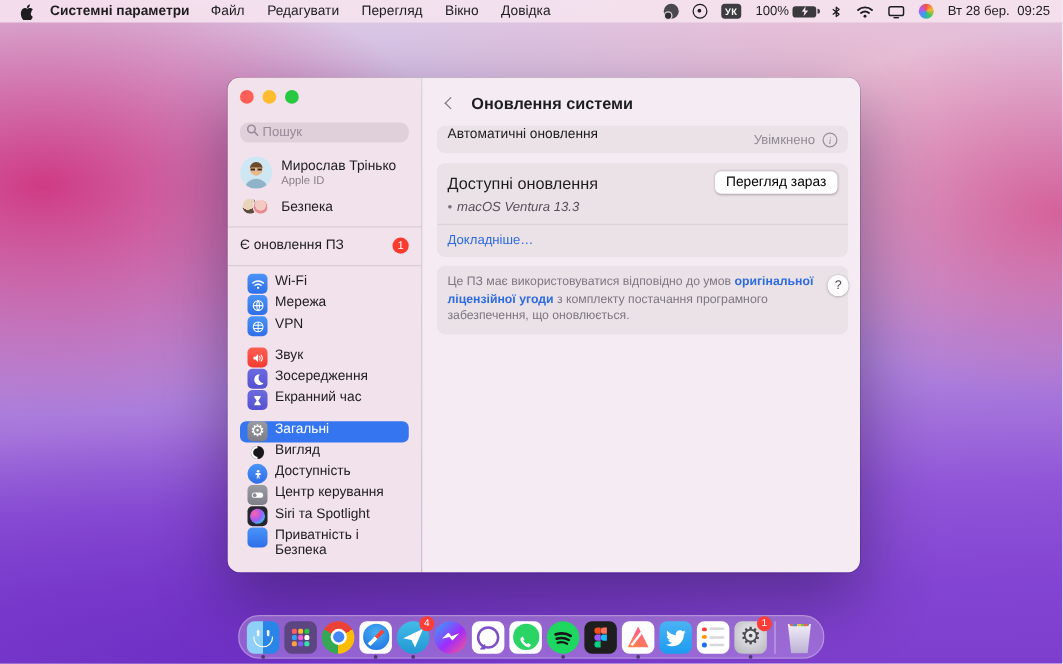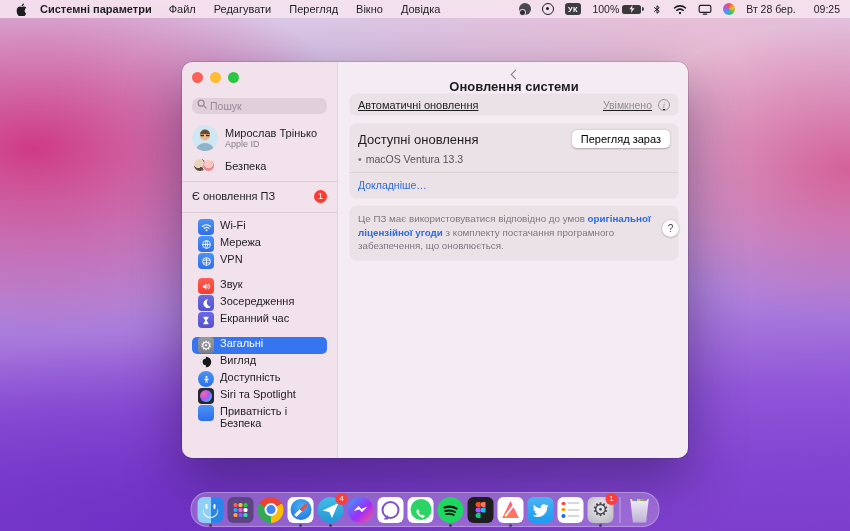--- a/index.html
+++ b/index.html
@@ -31,21 +31,21 @@
   .st-circle::after{ content:""; position:absolute; left:0px; bottom:-1px; width:5px; height:5px; border-radius:50%; background:#2d2c31; border:1px solid rgba(246,228,239,.9); }
   .st-play{ width:12px; height:12px; border-radius:50%; border:1.3px solid #1d1d1f; position:relative; }
   .st-play::after{ content:""; position:absolute; left:3.2px; top:3.2px; width:3.2px; height:3.2px; border-radius:50%; background:#1d1d1f; }
   .lang-badge{ background:#3d3c40; color:#fff; font-size:7.5px; font-weight:bold; border-radius:3px; padding:1.5px 3.5px; letter-spacing:.3px; }
   .batt{ display:flex; align-items:center; gap:3px; }
   .batt-body{ position:relative; width:19px; height:9px; border-radius:2.5px; background:#3a3a3c; }
   .batt-body::after{ content:""; position:absolute; right:-3px; top:2.5px; width:2px; height:4px; border-radius:0 2px 2px 0; background:#3a3a3c; }
   .bolt{ position:absolute; left:6px; top:0.5px; width:8px; height:8px; }
   .colorwheel{ width:12px; height:12px; border-radius:50%;
     background:conic-gradient(#f5514d,#f7b42c,#3bc85a,#35a0f4,#b05cf0,#f5514d); }
-  .mb-clock{ display:flex; gap:18px; font-size:10.5px; }
+  .mb-clock{ display:flex; gap:6px; font-size:10.5px; }
 
   
   .win{
     position:absolute; left:182px; top:62px; width:506px; height:396px;
     border-radius:10px; overflow:hidden; display:flex;
     box-shadow:0 22px 55px rgba(30,10,60,.45), 0 0 0 .5px rgba(0,0,0,.25);
   }
   .sidebar{ width:155px; background:#f1e2ec; padding:0 10px; flex:none; }
   .lights{ display:flex; gap:7px; margin-top:10px; }
   .light{ width:11px; height:11px; border-radius:50%; }
@@ -90,40 +90,40 @@
   .ic.gray{ background:linear-gradient(180deg,#9a9aa2,#7e7e88); }
   .ic.none{ background:transparent; }
   .ic.round{ border-radius:50%; }
   .gearchar{ font-size:13px; line-height:1; color:#fff; font-family:"DejaVu Sans",sans-serif; }
   .siri-orb{ width:12px; height:12px; border-radius:50%;
     background:radial-gradient(circle at 32% 32%,#ff63a5,#a25bf7 48%,#2ec3f2 78%,#1767e2); }
   .ic.siri-bg{ background:#26262e; }
 
   
   .content{ flex:1; background:#f4ecf2; border-left:1px solid rgba(0,0,0,.09); position:relative; padding:0 10px 0 12px; }
-  .c-header{ display:flex; align-items:center; height:24px; margin-top:8px;flex-direction:column; }
+  .c-header{ display:flex; align-items:center; gap:9px; height:24px; margin-top:8px; }
   .backbtn{ width:18px; height:18px; display:flex; align-items:center; justify-content:center; }
   .chev{ width:7px; height:7px; border-left:1.8px solid #7e7886; border-bottom:1.8px solid #7e7886; transform:rotate(45deg); margin-left:3px; }
   .c-title{ font-size:13px; font-weight:bold; }
 
   .card{ background:#ebe2e8; border-radius:6px; box-shadow:0 0 0 .5px rgba(0,0,0,.04); }
-  .card1{ margin-top:0; height:21px; display:flex; align-items:center; padding:0 8px;text-decoration:underline; }
+  .card1{ margin-top:7px; height:21px; display:flex; padding:0 8px; }
   .c1-label{ font-size:11px; }
   .c1-right{ margin-left:auto; display:flex; align-items:center; gap:6px; }
   .c1-value{ font-size:10.5px; color:#908a92; }
   .info-i{ width:12px; height:12px; border-radius:50%; border:1.1px solid #97919a; color:#97919a;
     font-size:8.5px; font-family:"Liberation Serif","DejaVu Serif",serif; font-style:italic;
     display:flex; align-items:center; justify-content:center; }
 
   .card2{ margin-top:9px; padding:6px 8px 0; }
   .c2-top{ display:flex; align-items:flex-start; }
   .c2-label{ font-size:13px; padding-top:2px; }
   .update-btn{ margin-left:auto; background:#fff; border:none; border-radius:5px; padding:3px 9px;
     font-size:11px; font-family:inherit; box-shadow:0 .5px 2px rgba(0,0,0,.28); }
-  .c2-list{ list-style:none; margin-top:5px; }
+  .c2-list{ list-style:none; margin-top:5px;font-style:italic; }
   .c2-list li{ font-size:10.5px; color:#55505a; }
   .c2-list li::before{ content:"•"; margin-right:4px; color:#78727c; }
   .c2-divider{ height:1px; background:rgba(0,0,0,.07); margin:7px -8px 0; }
   .c2-link{ display:block; font-size:10.5px; color:#2d6bdf; padding:6px 0 7px; text-decoration:none; }
 
   .card3{ margin-top:8px; padding:6px 8px 7px; font-size:9.8px; line-height:1.38; color:#7c7680; }
   .card3 a{ color:#2d6bdf; font-weight:bold; text-decoration:none; }
 
   .helpbtn{ position:absolute; right:9px; top:158px; width:17px; height:17px; border-radius:50%;
     background:#fdfbfc; box-shadow:0 .5px 2px rgba(0,0,0,.3), 0 0 0 .5px rgba(0,0,0,.06);
@@ -362,20 +362,29 @@
           <div class="row">
             <span class="ic blue round">
               <svg width="11" height="11" viewBox="0 0 24 24" fill="#fff">
                   <circle cx="12" cy="6.5" r="2.3"></circle>
                   <path d="M12 9.8c-3 0-5.2.9-5.2 1.9 0 .9 1.7 1.4 3.6 1.6l-1 5.6c-.1.9 1.2 1.1 1.4.2l1-3.8h.4l1 3.8c.2.9 1.5.7 1.4-.2l-1-5.6c1.9-.2 3.6-.7 3.6-1.6 0-1-2.2-1.9-5.2-1.9z"></path>
                 </svg>
             </span>
             <span>Доступність</span>
           </div>
           <div class="row">
+            <span class="ic gray">
+              <svg width="12" height="12" viewBox="0 0 24 24">
+                  <rect x="3" y="8" width="18" height="8.5" rx="4.25" fill="#fff"></rect>
+                  <circle cx="7.5" cy="12.2" r="3" fill="#88888f"></circle>
+                </svg>
+            </span>
+            <span>Центр керування</span>
+          </div>
+          <div class="row">
             <span class="ic siri-bg">
                 <span class="siri-orb"></span>
               </span>
             <span>Siri та Spotlight</span>
           </div>
           <div class="row">
             <span class="ic blue">
               
             </span>
             <span>Приватність і Безпека</span>

